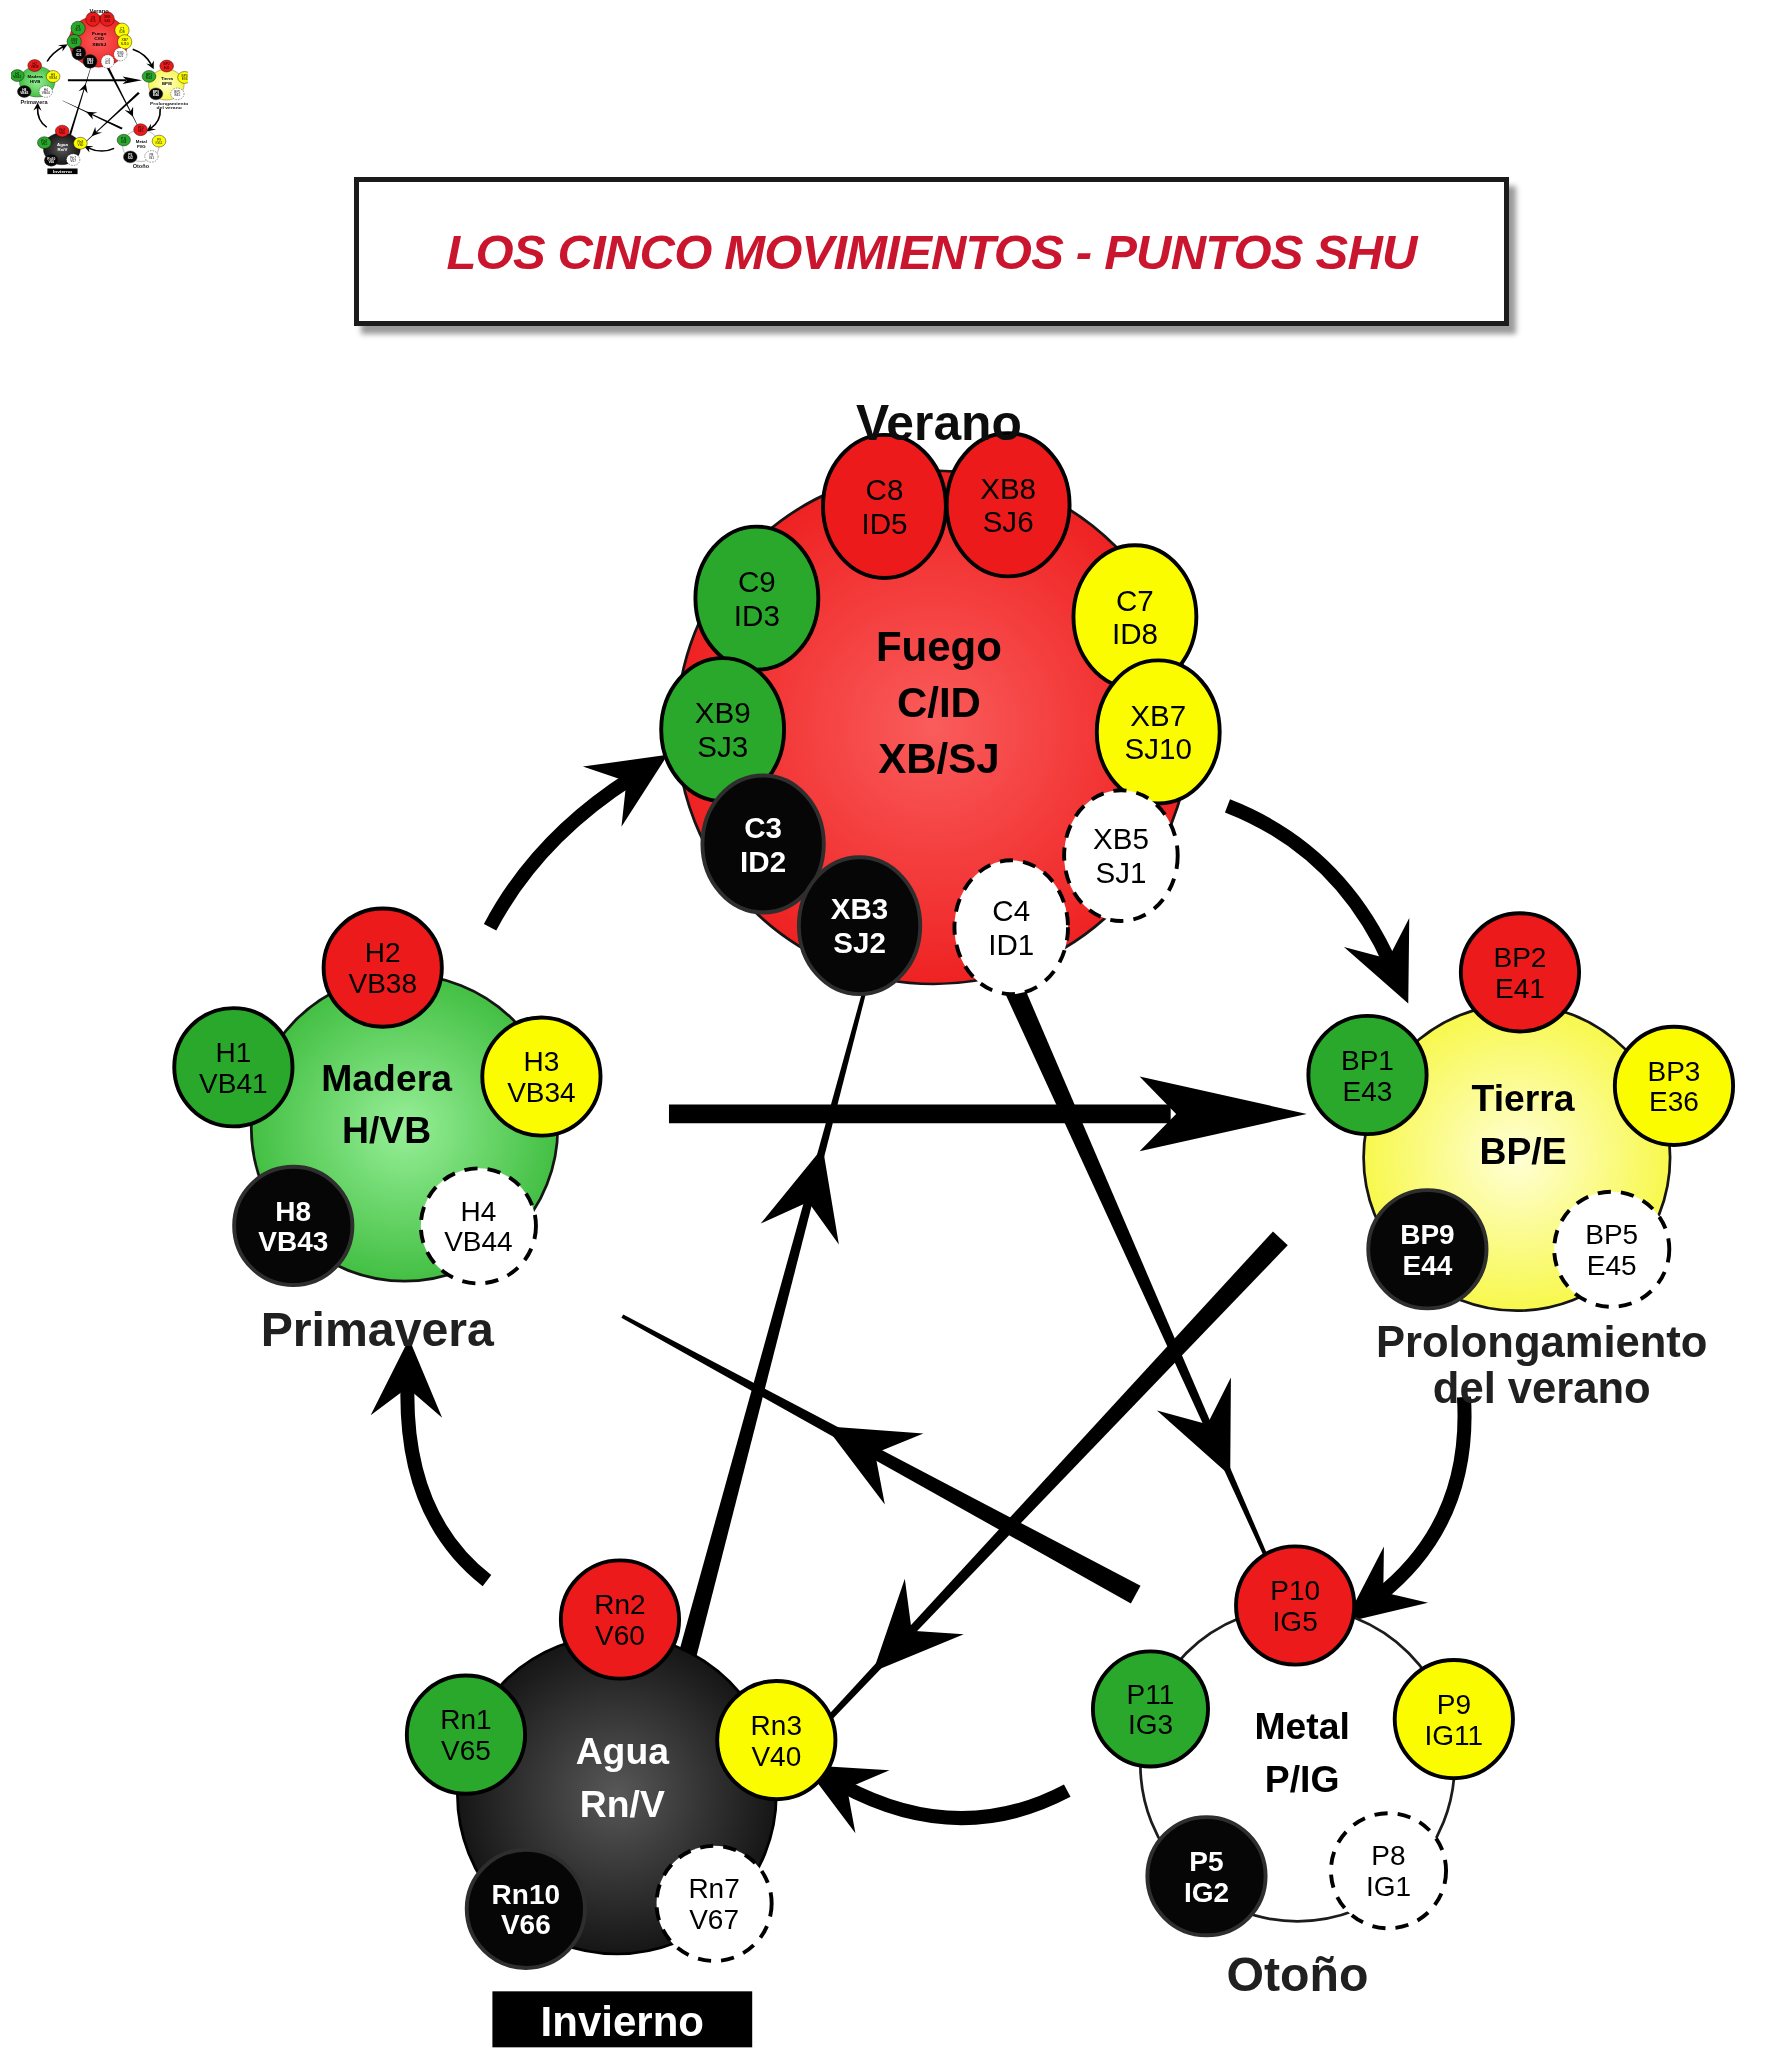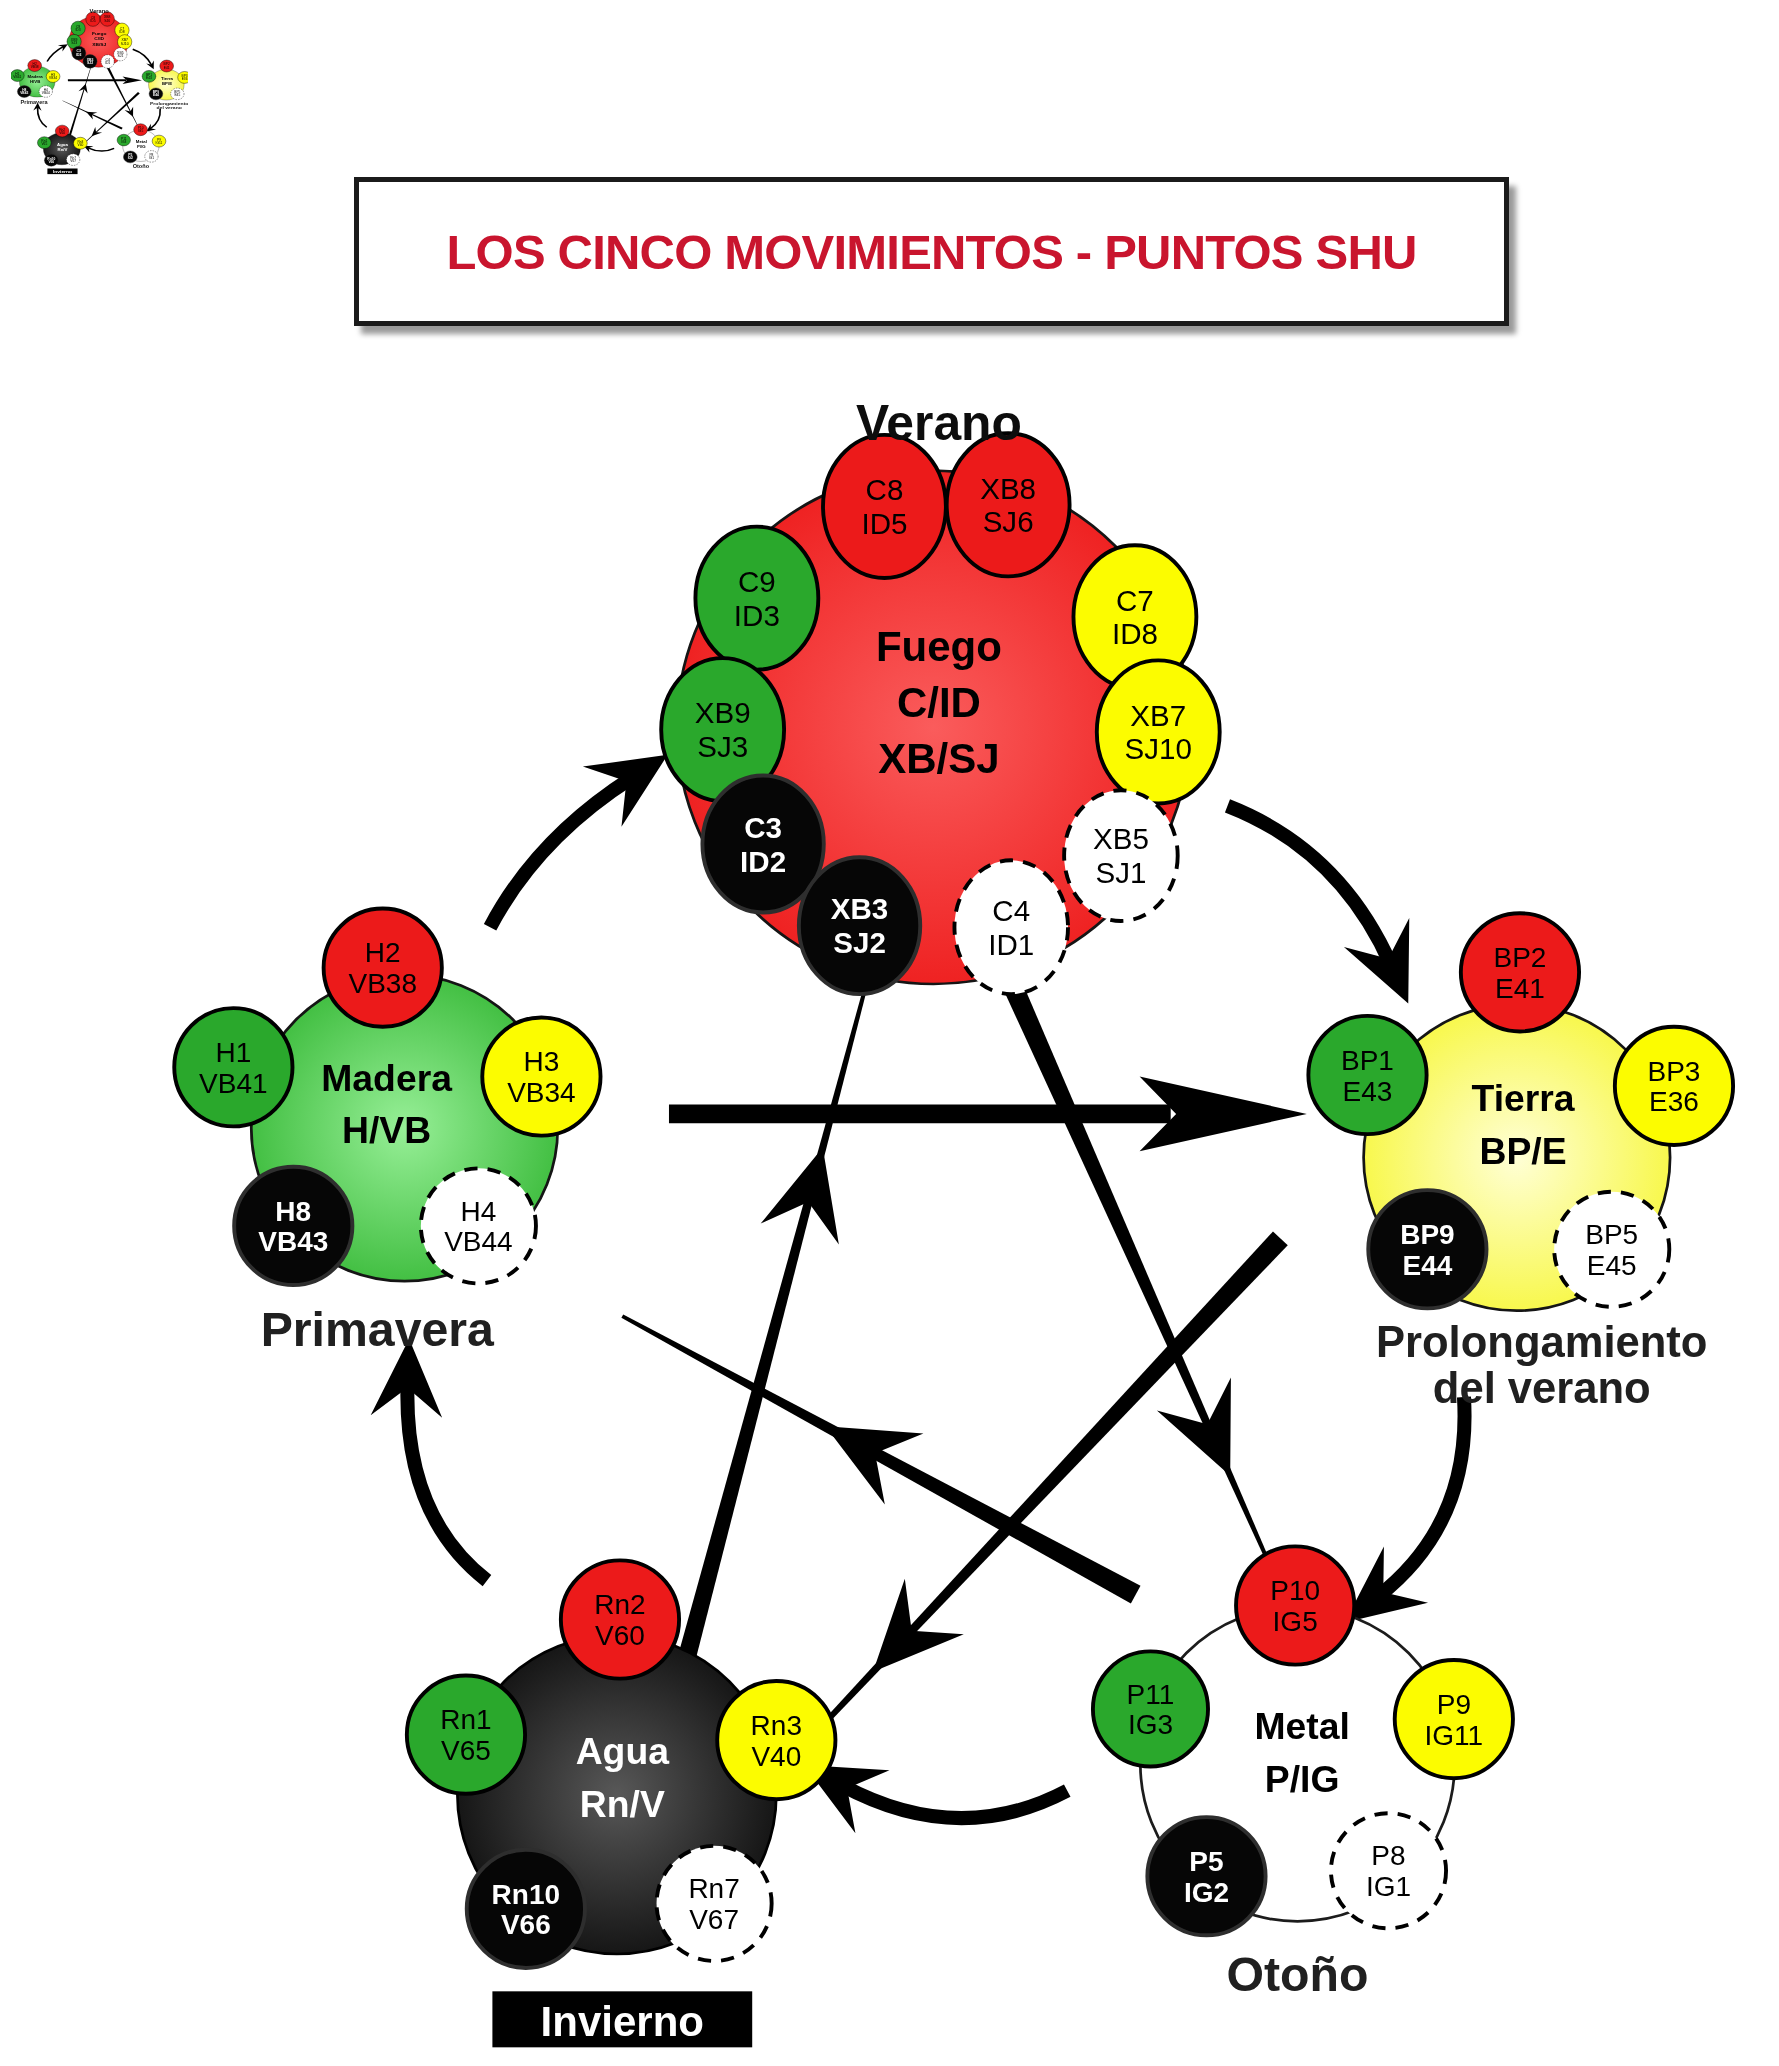--- a/index.html
+++ b/index.html
@@ -506,15 +506,15 @@
         <ellipse cx="918" cy="2447" rx="74" ry="74" fill="#ffffff" stroke="#000000" stroke-width="5" stroke-dasharray="17 13"></ellipse>
         <text x="918" y="2440.12" text-anchor="middle" font-size="36" fill="#000000" font-weight="normal">Rn7</text>
         <text x="918" y="2479.8" text-anchor="middle" font-size="36" fill="#000000" font-weight="normal">V67</text>
       </g>
       <rect x="633" y="2560" width="334" height="72" fill="#000000"></rect>
       <text x="800" y="2617" text-anchor="middle" font-size="54" fill="#ffffff" font-weight="bold">Invierno</text>
     </g>
   </svg>
 
 <div id="title-box">
-  <span class="title-text" style="color: rgb(201, 21, 46);">LOS CINCO MOVIMIENTOS - PUNTOS SHU</span>
+  <span class="title-text" style="color: rgb(201, 21, 46); font-style: italic;">LOS CINCO MOVIMIENTOS - PUNTOS SHU</span>
 </div>
 
 
 </body></html>

